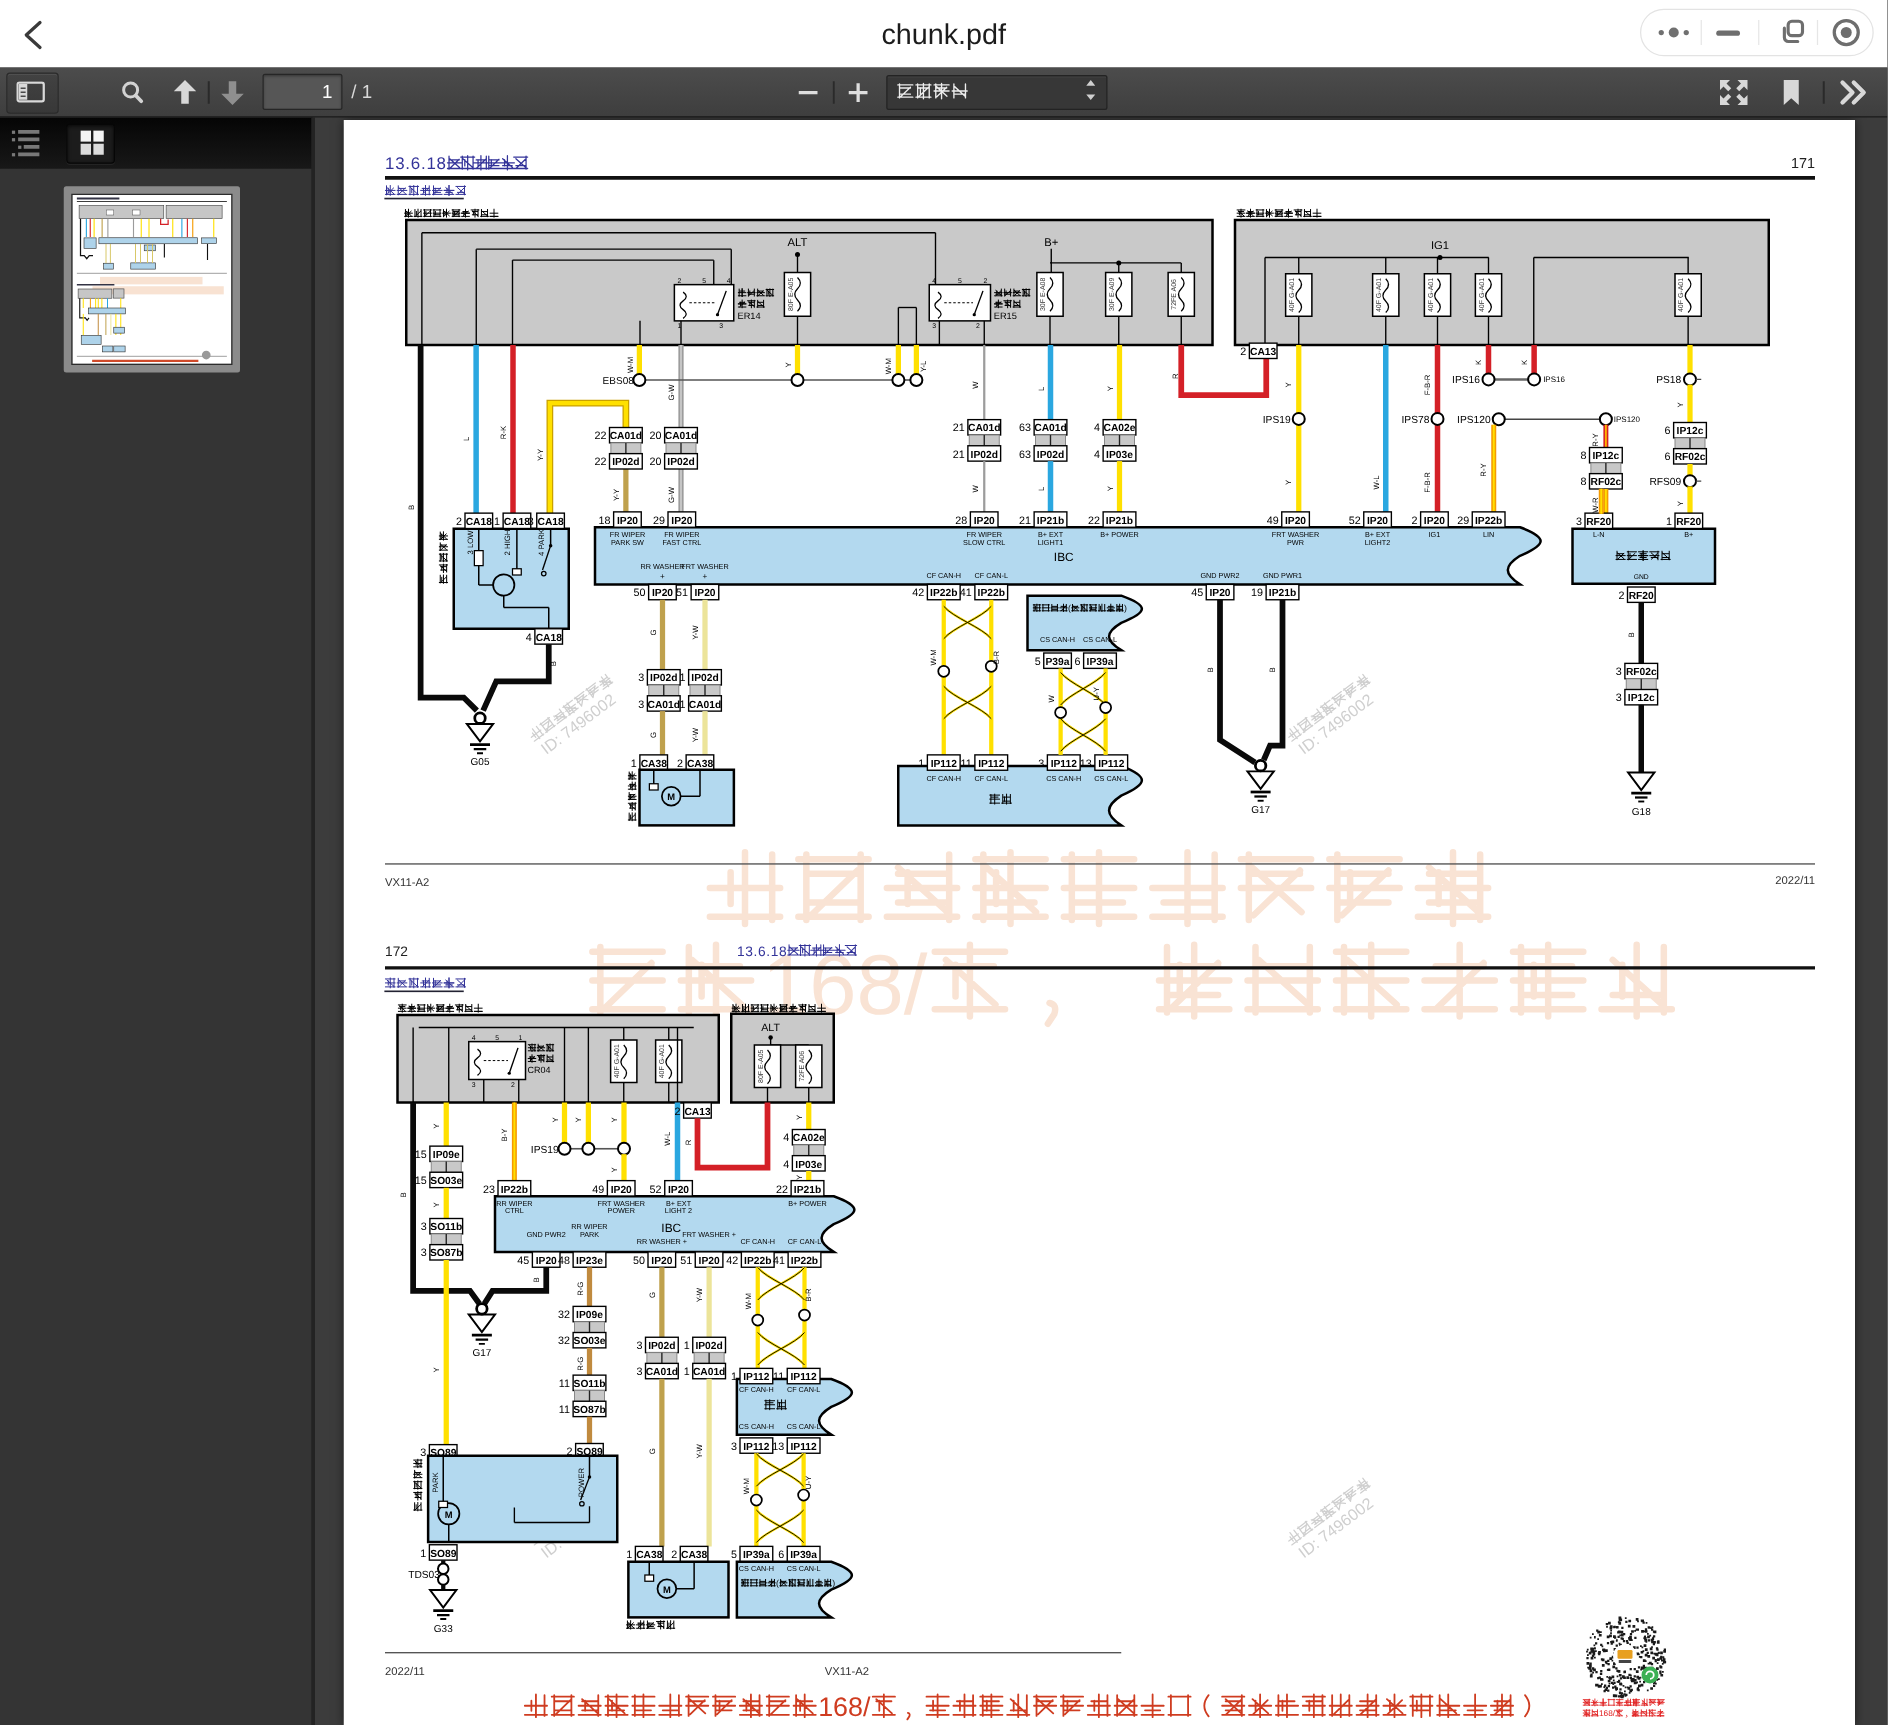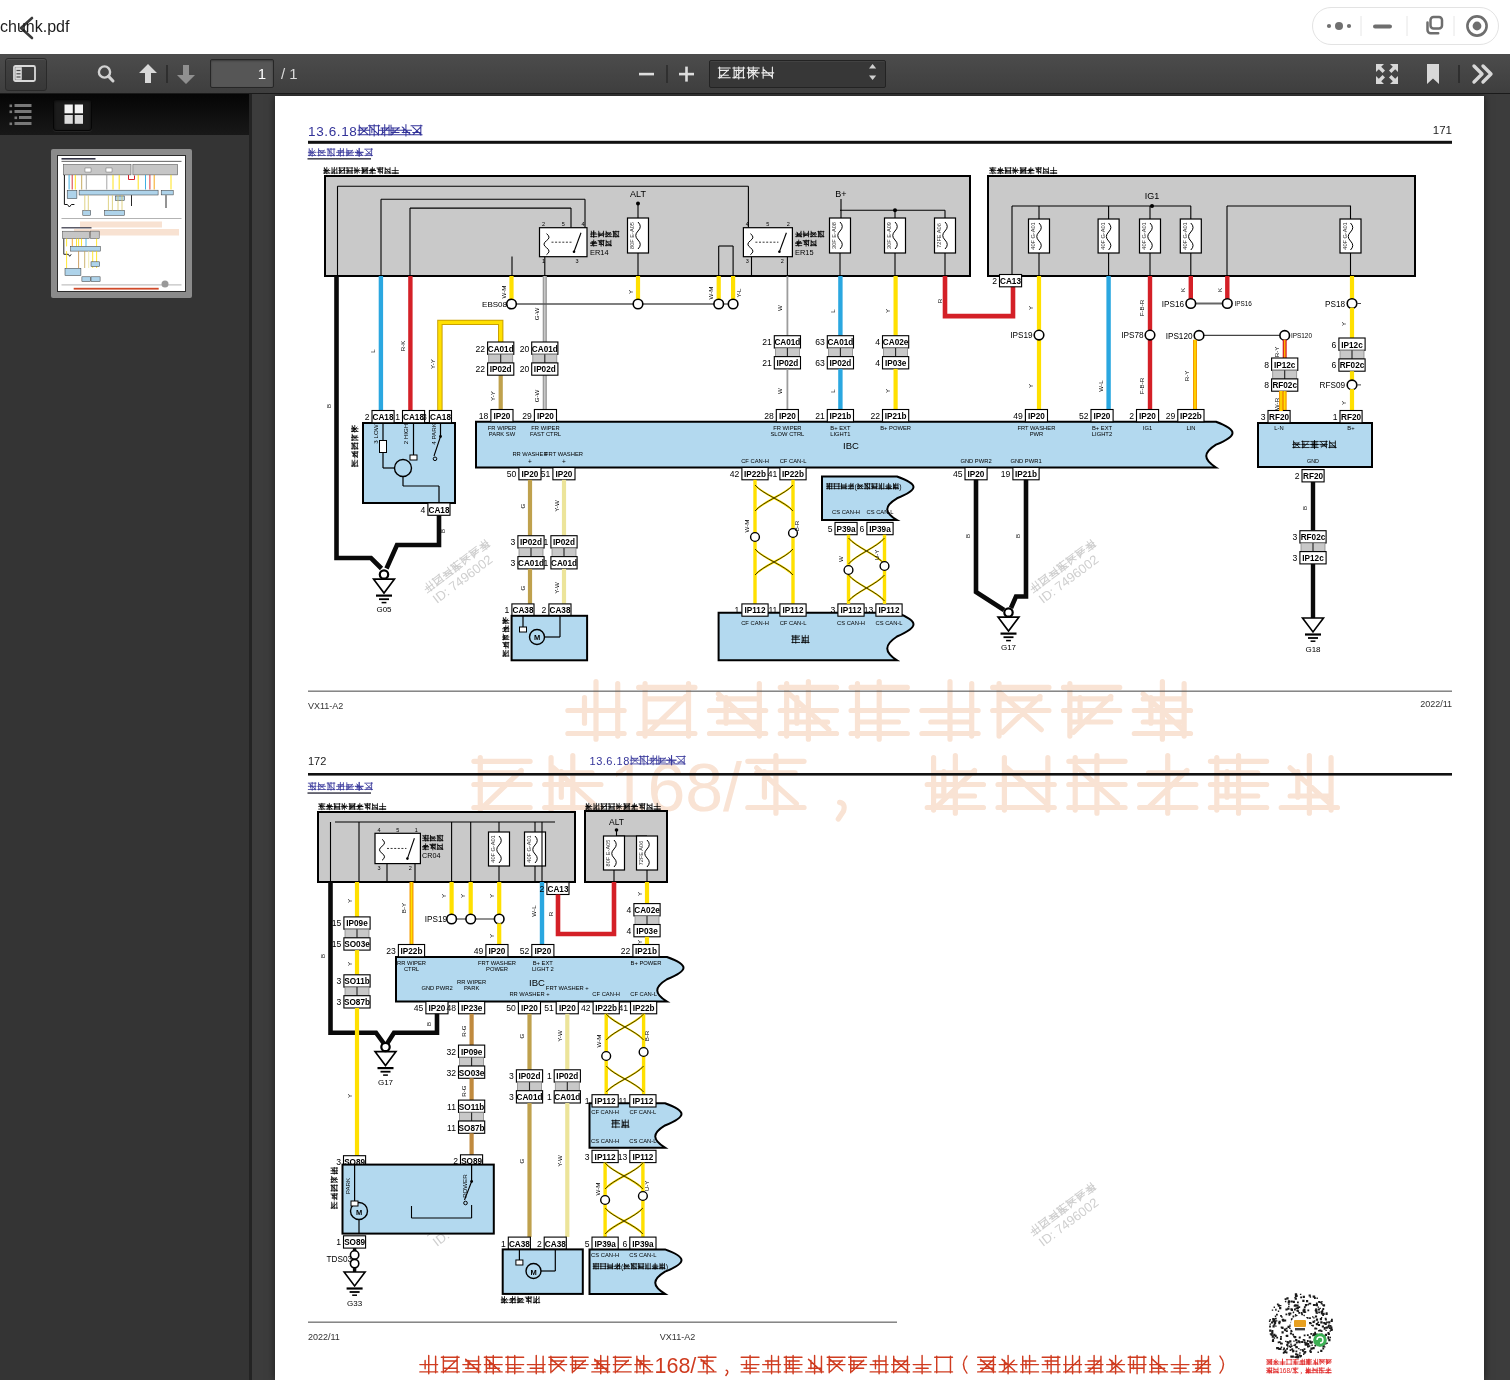--- a/index.html
+++ b/index.html
@@ -956,21 +956,21 @@
       <path d="M991.57 1263.69L997.03 1263.69M991.57 1265.93L997.03 1265.93M991.57 1268.16L997.03 1268.16M996.41 1263.32L996.41 1268.41M992.44 1264.31L996.29 1267.79M996.16 1264.56L992.56 1268.04M992.44 1264.81L996.16 1264.81M992.44 1267.04L996.16 1267.04M998.17 1265.93L1003.63 1265.93M998.17 1268.16L1003.63 1268.16M1000.9 1263.13L1000.9 1268.72M999.04 1264.31L1002.89 1267.79M1002.76 1264.56L999.16 1268.04M999.78 1264.69L999.78 1267.17M1007.5 1263.13L1007.5 1268.72M1004.77 1265.93L1010.23 1265.93M1007.5 1263.13L1007.5 1268.72M1004.77 1268.16L1010.23 1268.16M1005.64 1267.04L1009.36 1267.04M1011.37 1263.69L1016.83 1263.69M1011.37 1268.16L1016.83 1268.16M1011.99 1263.32L1011.99 1268.41M1016.21 1263.32L1016.21 1268.41M1017.97 1263.69L1023.43 1263.69M1017.97 1265.93L1023.43 1265.93M1020.7 1263.13L1020.7 1268.72M1017.97 1268.16L1023.43 1268.16M1018.84 1267.04L1022.56 1267.04M1019.58 1264.69L1019.58 1267.17M1024.57 1268.16L1030.03 1268.16M1029.41 1263.32L1029.41 1268.41M1024.57 1265.93L1030.03 1265.93M1027.3 1263.13L1027.3 1268.72M1024.57 1268.16L1030.03 1268.16M1025.44 1264.81L1029.16 1264.81M1026.18 1264.69L1026.18 1267.17M1031.17 1263.69L1036.63 1263.69M1031.79 1263.32L1031.79 1268.41M1033.9 1263.13L1033.9 1268.72M1031.17 1265.93L1036.63 1265.93M1033.9 1263.13L1033.9 1268.72M1031.17 1268.16L1036.63 1268.16M1032.04 1264.81L1035.76 1264.81M1032.04 1267.04L1035.76 1267.04M1032.78 1264.69L1032.78 1267.17M1037.77 1268.16L1043.23 1268.16M1040.5 1263.13L1040.5 1268.72M1042.61 1263.32L1042.61 1268.41M1038.64 1264.31L1042.49 1267.79M1038.64 1267.04L1042.36 1267.04M1039.38 1264.69L1039.38 1267.17M1044.37 1263.69L1049.83 1263.69M1044.37 1265.93L1049.83 1265.93M1044.99 1263.32L1044.99 1268.41M1045.24 1264.31L1049.09 1267.79M1048.96 1264.56L1045.36 1268.04M1045.24 1264.81L1048.96 1264.81M1050.97 1263.69L1056.43 1263.69M1050.97 1265.93L1056.43 1265.93M1051.59 1263.32L1051.59 1268.41M1055.56 1264.56L1051.96 1268.04M1051.84 1264.81L1055.56 1264.81M1051.84 1267.04L1055.56 1267.04M1052.58 1264.69L1052.58 1267.17" stroke="#e02020" stroke-width="0.7" fill="none" stroke-linecap="round"></path>
       <path d="M991.57 1272.19L997.03 1272.19M996.41 1271.82L996.41 1276.91M992.44 1272.81L996.29 1276.29M991.57 1274.43L997.03 1274.43M994.3 1271.63L994.3 1277.22M991.57 1276.66L997.03 1276.66M992.44 1275.54L996.16 1275.54M993.18 1273.19L993.18 1275.67M998.17 1276.66L1003.63 1276.66M998.79 1271.82L998.79 1276.91M1003.01 1271.82L1003.01 1276.91M999.04 1272.81L1002.89 1276.29M999.04 1273.31L1002.76 1273.31M999.04 1275.54L1002.76 1275.54M1017.61 1272.19L1023.07 1272.19M1017.61 1276.66L1023.07 1276.66M1020.34 1271.63L1020.34 1277.22M1018.48 1272.81L1022.33 1276.29M1018.48 1273.31L1022.2 1273.31M1019.23 1273.19L1019.23 1275.67M1026.2 1276.2q0.6 0.1 0.4 0.9l-0.5 0.7M1030.81 1276.66L1036.27 1276.66M1031.43 1271.82L1031.43 1276.91M1035.4 1273.06L1031.81 1276.54M1030.81 1274.43L1036.27 1274.43M1033.54 1271.63L1033.54 1277.22M1030.81 1276.66L1036.27 1276.66M1031.68 1273.31L1035.4 1273.31M1031.68 1275.54L1035.4 1275.54M1032.43 1273.19L1032.43 1275.67M1037.41 1274.43L1042.87 1274.43M1037.41 1276.66L1042.87 1276.66M1038.03 1271.82L1038.03 1276.91M1042.25 1271.82L1042.25 1276.91M1038.28 1272.81L1042.13 1276.29M1038.28 1273.31L1042.0 1273.31M1044.01 1272.19L1049.47 1272.19M1044.01 1274.43L1049.47 1274.43M1044.01 1276.66L1049.47 1276.66M1044.63 1271.82L1044.63 1276.91M1046.74 1271.63L1046.74 1277.22M1044.88 1272.81L1048.73 1276.29M1050.61 1276.66L1056.07 1276.66M1055.2 1273.06L1051.61 1276.54M1050.61 1274.43L1056.07 1274.43M1053.34 1271.63L1053.34 1277.22M1050.61 1276.66L1056.07 1276.66M1051.48 1273.31L1055.2 1273.31" stroke="#e02020" stroke-width="0.7" fill="none" stroke-linecap="round"></path>
       <text x="1004.2" y="1277" font-size="6.6" fill="#e02020" font-weight="400" font-family="&quot;Liberation Sans&quot;, sans-serif" textLength="12.8">168/</text>
       <path d="M153.75 1259.52L153.75 1277.71M160.62 1260.13L160.62 1276.7M144.86 1268.62L162.64 1268.62M153.75 1259.52L153.75 1277.71M144.86 1275.89L162.64 1275.89M150.11 1264.57L150.11 1272.66M166.36 1261.34L184.14 1261.34M166.36 1275.89L184.14 1275.89M168.38 1260.13L168.38 1276.7M182.12 1260.13L182.12 1276.7M181.31 1264.17L169.59 1275.49M169.19 1264.98L181.31 1264.98M169.19 1272.25L181.31 1272.25M187.86 1268.62L205.64 1268.62M187.86 1275.89L205.64 1275.89M203.62 1260.13L203.62 1276.7M190.69 1263.36L203.22 1274.68M190.69 1264.98L202.81 1264.98M190.69 1272.25L202.81 1272.25M193.11 1264.57L193.11 1272.66M209.36 1261.34L227.14 1261.34M209.36 1268.62L227.14 1268.62M209.36 1275.89L227.14 1275.89M211.38 1260.13L211.38 1276.7M218.25 1259.52L218.25 1277.71M212.19 1263.36L224.72 1274.68M212.19 1272.25L224.31 1272.25M214.61 1264.57L214.61 1272.66M230.86 1261.34L248.64 1261.34M230.86 1268.62L248.64 1268.62M230.86 1275.89L248.64 1275.89M232.88 1260.13L232.88 1276.7M239.75 1259.52L239.75 1277.71M233.69 1272.25L245.81 1272.25M252.36 1268.62L270.14 1268.62M252.36 1275.89L270.14 1275.89M261.25 1259.52L261.25 1277.71M268.12 1260.13L268.12 1276.7M255.19 1272.25L267.31 1272.25M273.86 1261.34L291.64 1261.34M273.86 1268.62L291.64 1268.62M275.88 1260.13L275.88 1276.7M276.69 1263.36L289.22 1274.68M288.81 1264.17L277.09 1275.49M276.69 1264.98L288.81 1264.98M295.36 1261.34L313.14 1261.34M295.36 1268.62L313.14 1268.62M297.38 1260.13L297.38 1276.7M310.31 1264.17L298.59 1275.49M298.19 1264.98L310.31 1264.98M298.19 1272.25L310.31 1272.25M300.61 1264.57L300.61 1272.66M332.62 1260.13L332.62 1276.7M319.69 1263.36L332.22 1274.68M316.86 1268.62L334.64 1268.62M325.75 1259.52L325.75 1277.71M316.86 1275.89L334.64 1275.89M319.69 1264.98L331.81 1264.98M319.69 1272.25L331.81 1272.25M322.11 1264.57L322.11 1272.66M338.36 1261.34L356.14 1261.34M338.36 1268.62L356.14 1268.62M338.36 1275.89L356.14 1275.89M340.38 1260.13L340.38 1276.7M353.31 1264.17L341.59 1275.49M341.19 1264.98L353.31 1264.98M359.86 1268.62L377.64 1268.62M361.88 1260.13L361.88 1276.7M362.69 1263.36L375.22 1274.68M359.86 1268.62L377.64 1268.62M368.75 1259.52L368.75 1277.71M359.86 1275.89L377.64 1275.89M362.69 1264.98L374.81 1264.98M365.11 1264.57L365.11 1272.66M423.2 1261.34L440.98 1261.34M423.2 1275.89L440.98 1275.89M432.09 1259.52L432.09 1277.71M426.03 1263.36L438.56 1274.68M426.03 1264.98L438.15 1264.98M428.45 1264.57L428.45 1272.66M451.3 1274.3q2.0 0.4 1.2 2.8l-1.6 2.4M466.2 1261.34L483.98 1261.34M466.2 1268.62L483.98 1268.62M475.09 1259.52L475.09 1277.71M466.2 1275.89L483.98 1275.89M469.03 1272.25L481.15 1272.25M471.45 1264.57L471.45 1272.66M487.7 1275.89L505.48 1275.89M503.46 1260.13L503.46 1276.7M487.7 1268.62L505.48 1268.62M496.59 1259.52L496.59 1277.71M487.7 1275.89L505.48 1275.89M490.53 1264.98L502.65 1264.98M492.95 1264.57L492.95 1272.66M509.2 1261.34L526.98 1261.34M511.22 1260.13L511.22 1276.7M518.09 1259.52L518.09 1277.71M509.2 1268.62L526.98 1268.62M518.09 1259.52L518.09 1277.71M509.2 1275.89L526.98 1275.89M512.03 1264.98L524.15 1264.98M512.03 1272.25L524.15 1272.25M514.45 1264.57L514.45 1272.66M530.7 1275.89L548.48 1275.89M539.59 1259.52L539.59 1277.71M546.46 1260.13L546.46 1276.7M533.53 1263.36L546.06 1274.68M533.53 1272.25L545.65 1272.25M535.95 1264.57L535.95 1272.66M552.2 1261.34L569.98 1261.34M552.2 1268.62L569.98 1268.62M554.22 1260.13L554.22 1276.7M555.03 1263.36L567.56 1274.68M567.15 1264.17L555.43 1275.49M555.03 1264.98L567.15 1264.98M573.7 1261.34L591.48 1261.34M573.7 1268.62L591.48 1268.62M575.72 1260.13L575.72 1276.7M588.65 1264.17L576.93 1275.49M576.53 1264.98L588.65 1264.98M576.53 1272.25L588.65 1272.25M578.95 1264.57L578.95 1272.66M595.2 1268.62L612.98 1268.62M595.2 1275.89L612.98 1275.89M604.09 1259.52L604.09 1277.71M610.96 1260.13L610.96 1276.7M598.03 1264.98L610.15 1264.98M600.45 1264.57L600.45 1272.66M616.7 1268.62L634.48 1268.62M616.7 1275.89L634.48 1275.89M618.72 1260.13L618.72 1276.7M632.46 1260.13L632.46 1276.7M619.53 1263.36L632.06 1274.68M631.65 1264.17L619.93 1275.49M619.53 1264.98L631.65 1264.98M647.09 1259.52L647.09 1277.71M638.2 1268.62L655.98 1268.62M647.09 1259.52L647.09 1277.71M638.2 1275.89L655.98 1275.89M641.03 1272.25L653.15 1272.25M659.7 1261.34L677.48 1261.34M659.7 1275.89L677.48 1275.89M661.72 1260.13L661.72 1276.7M675.46 1260.13L675.46 1276.7M691.9 1260.1q-6.9 8.5 0 17.0M702.7 1261.34L720.48 1261.34M702.7 1268.62L720.48 1268.62M702.7 1275.89L720.48 1275.89M718.46 1260.13L718.46 1276.7M705.53 1263.36L718.06 1274.68M717.65 1264.17L705.93 1275.49M705.53 1264.98L717.65 1264.98M705.53 1272.25L717.65 1272.25M724.2 1268.62L741.98 1268.62M724.2 1275.89L741.98 1275.89M733.09 1259.52L733.09 1277.71M727.03 1263.36L739.56 1274.68M739.15 1264.17L727.43 1275.49M729.45 1264.57L729.45 1272.66M747.72 1260.13L747.72 1276.7M745.7 1268.62L763.48 1268.62M754.59 1259.52L754.59 1277.71M745.7 1275.89L763.48 1275.89M748.53 1264.98L760.65 1264.98M750.95 1264.57L750.95 1272.66M767.2 1261.34L784.98 1261.34M767.2 1275.89L784.98 1275.89M782.96 1260.13L782.96 1276.7M767.2 1268.62L784.98 1268.62M776.09 1259.52L776.09 1277.71M767.2 1275.89L784.98 1275.89M770.03 1264.98L782.15 1264.98M772.45 1264.57L772.45 1272.66M790.72 1260.13L790.72 1276.7M804.46 1260.13L804.46 1276.7M803.65 1264.17L791.93 1275.49M788.7 1268.62L806.48 1268.62M797.59 1259.52L797.59 1277.71M788.7 1275.89L806.48 1275.89M825.96 1260.13L825.96 1276.7M825.15 1264.17L813.43 1275.49M810.2 1268.62L827.98 1268.62M819.09 1259.52L819.09 1277.71M810.2 1275.89L827.98 1275.89M813.03 1264.98L825.15 1264.98M813.03 1272.25L825.15 1272.25M831.7 1268.62L849.48 1268.62M831.7 1275.89L849.48 1275.89M840.59 1259.52L840.59 1277.71M834.53 1263.36L847.06 1274.68M846.65 1264.17L834.93 1275.49M836.95 1264.57L836.95 1272.66M853.2 1261.34L870.98 1261.34M853.2 1268.62L870.98 1268.62M855.22 1260.13L855.22 1276.7M862.09 1259.52L862.09 1277.71M868.96 1260.13L868.96 1276.7M856.03 1272.25L868.15 1272.25M858.45 1264.57L858.45 1272.66M874.7 1268.62L892.48 1268.62M874.7 1275.89L892.48 1275.89M876.72 1260.13L876.72 1276.7M883.59 1259.52L883.59 1277.71M877.53 1263.36L890.06 1274.68M877.53 1272.25L889.65 1272.25M905.09 1259.52L905.09 1277.71M896.2 1268.62L913.98 1268.62M905.09 1259.52L905.09 1277.71M896.2 1275.89L913.98 1275.89M899.03 1272.25L911.15 1272.25M917.7 1275.89L935.48 1275.89M933.46 1260.13L933.46 1276.7M932.65 1264.17L920.93 1275.49M917.7 1268.62L935.48 1268.62M926.59 1259.52L926.59 1277.71M917.7 1275.89L935.48 1275.89M920.53 1264.98L932.65 1264.98M920.53 1272.25L932.65 1272.25M922.95 1264.57L922.95 1272.66M945.0 1260.1q6.9 8.5 0 17.0" stroke="#cf3c20" stroke-width="1.45" fill="none" stroke-linecap="round"></path>
       <text x="379.5" y="1277" font-size="21.5" fill="#cf3c20" font-weight="400" font-family="&quot;Liberation Sans&quot;, sans-serif" textLength="41.8">168/</text>
 </svg>
 <div style="position:absolute;left:0;top:0;width:1510px;height:54px;background:#fff;">
       <svg style="position:absolute;left:14px;top:14px" width="28" height="28" viewBox="0 0 28 28">
         <path d="M18 4 L7 14 L18 24" stroke="#3a3a3a" stroke-width="2.6" fill="none" stroke-linecap="round" stroke-linejoin="round"></path>
       </svg>
-      <div style="position:absolute;left:0;top:0;width:1510px;height:54px;line-height:54px;font-size:16px;color:#1c1c1c;font-family:'Liberation Sans',sans-serif;">chunk.pdf</div>
+      <div style="position:absolute;left:0;top:0;width:1510px;height:54px;line-height:54px;text-align:center;font-size:23px;color:#1c1c1c;font-family:'Liberation Sans',sans-serif;">chunk.pdf</div>
       <div style="position:absolute;left:1312px;top:7px;width:187px;height:38px;border:1px solid #e3e3e3;border-radius:20px;background:#fff;box-sizing:border-box;"><svg width="185" height="36" viewBox="0 0 185 36">
           <circle cx="16" cy="18" r="2.1" fill="#707070"></circle>
           <circle cx="26" cy="18" r="4" fill="#707070"></circle>
           <circle cx="36" cy="18" r="2.1" fill="#707070"></circle>
           <line x1="48" y1="8" x2="48" y2="28" stroke="#e6e6e6" stroke-width="1"></line>
           <rect x="60" y="16.4" width="19" height="4.2" rx="2.1" fill="#6e6e6e"></rect>
           <line x1="94" y1="8" x2="94" y2="28" stroke="#e6e6e6" stroke-width="1"></line>
           <rect x="117.5" y="9" width="11.5" height="11.5" rx="3" stroke="#6e6e6e" stroke-width="2.5" fill="none"></rect>
           <path d="M114.5 14.5 v7.5 a3.2 3.2 0 0 0 3.2 3.2 h7.5" stroke="#6e6e6e" stroke-width="2.5" fill="none" stroke-linecap="round"></path>
           <line x1="141" y1="8" x2="141" y2="28" stroke="#e6e6e6" stroke-width="1"></line>

